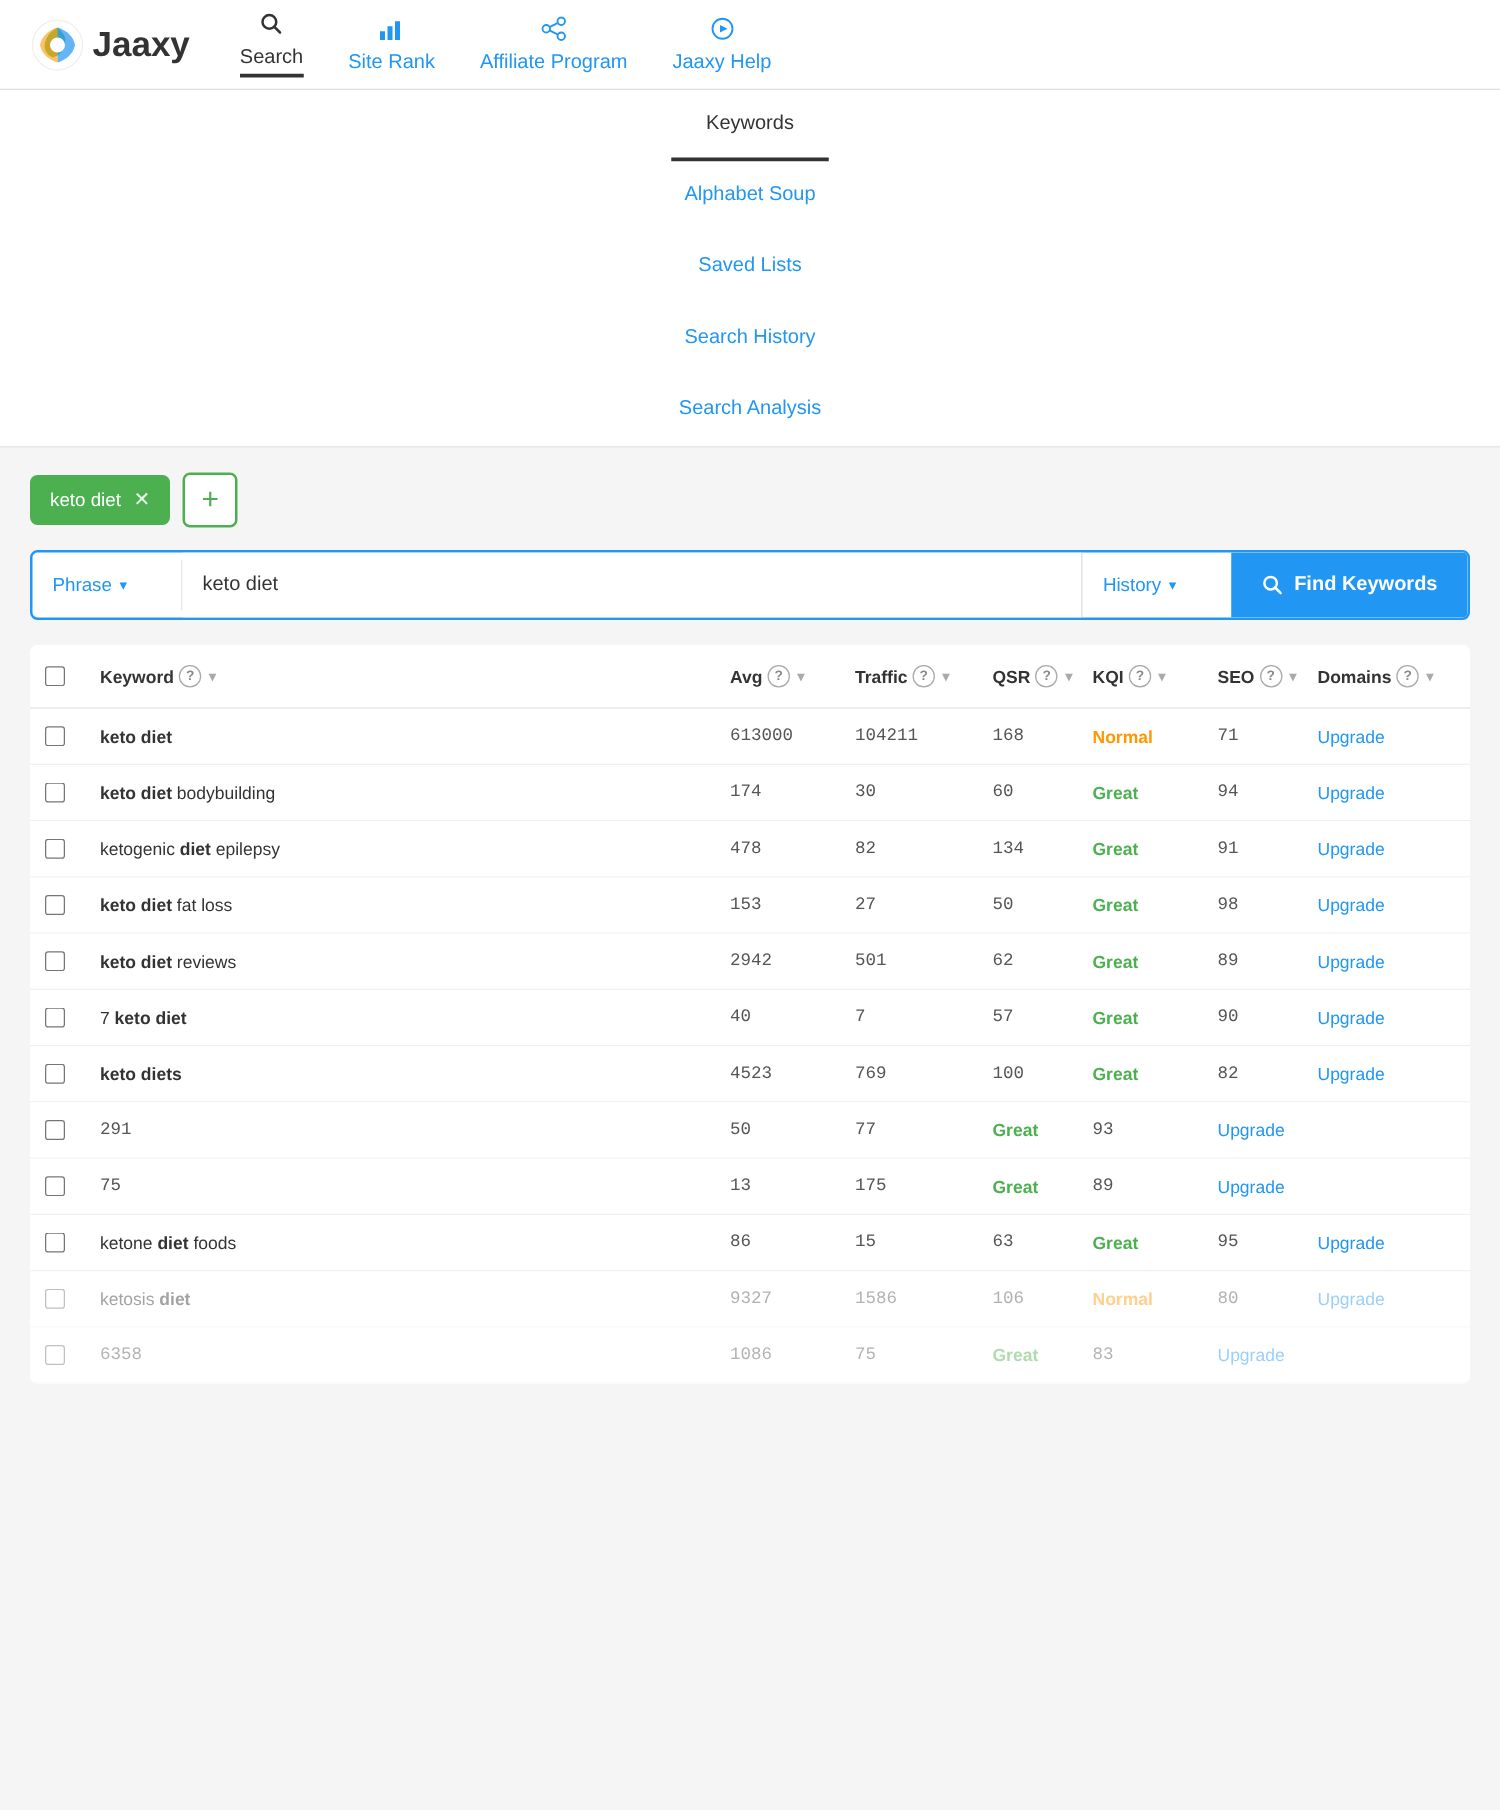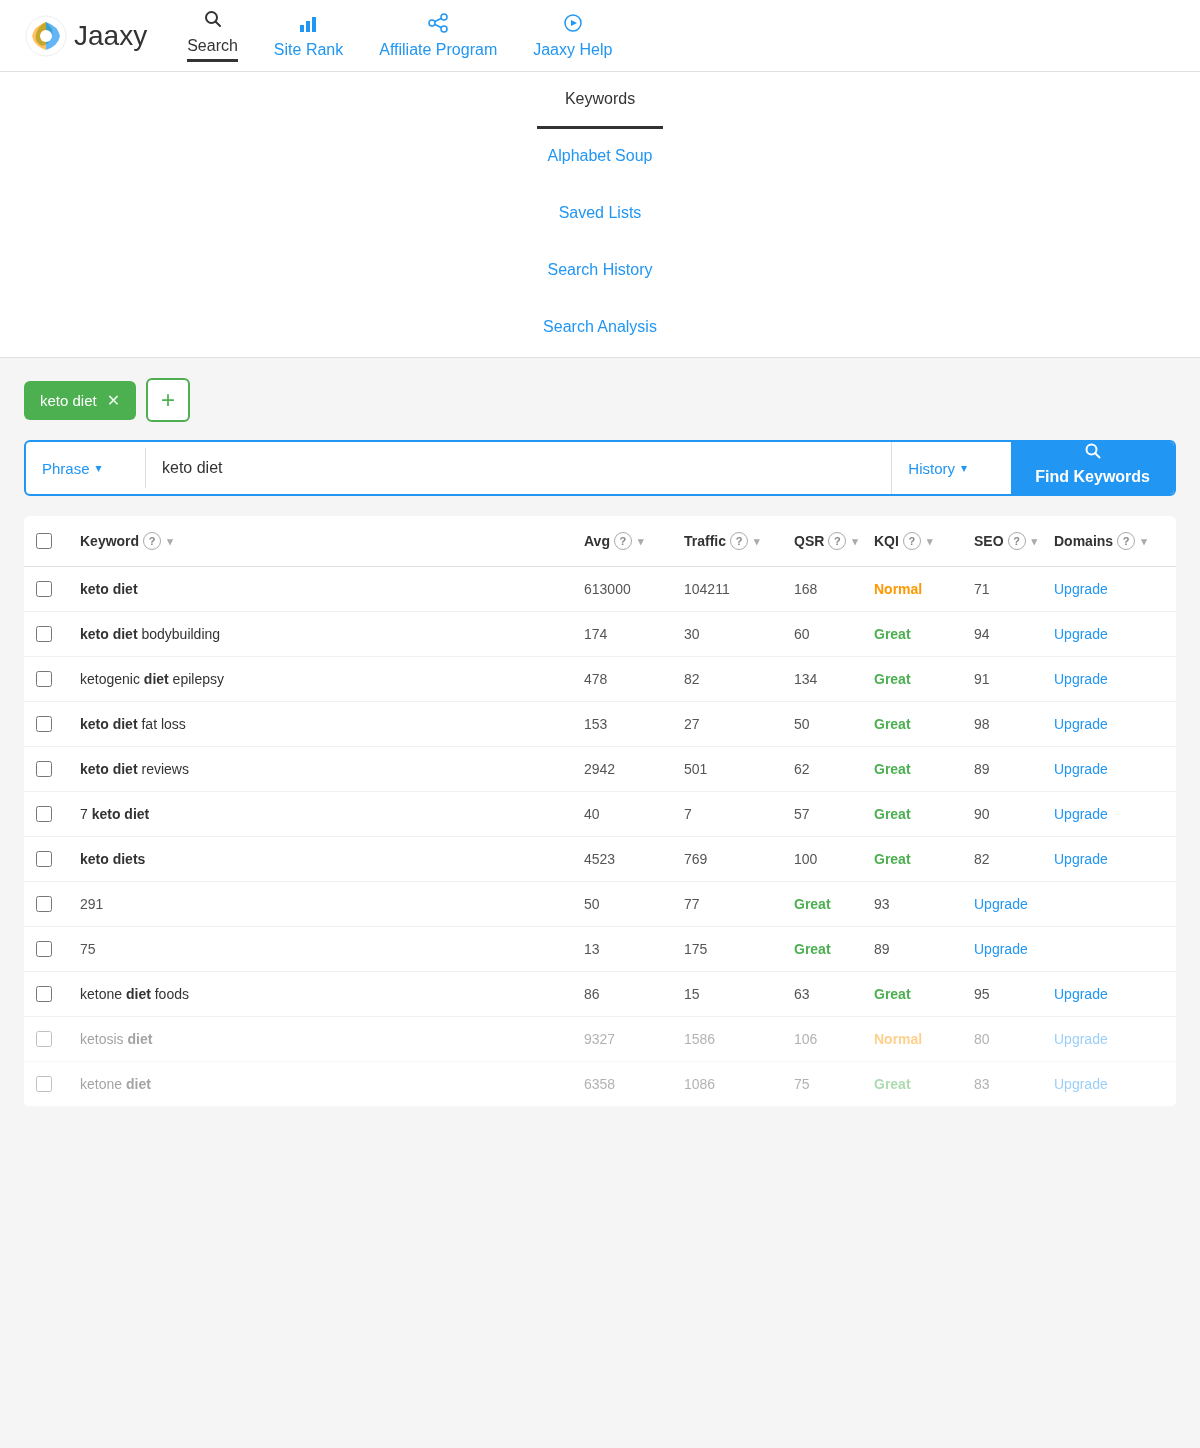--- a/index.html
+++ b/index.html
@@ -19,21 +19,21 @@
       align-items: center;
       margin-right: 40px;
     }
     .logo-icon {
       width: 44px;
       height: 44px;
       margin-right: 6px;
     }
     .logo-text {
       font-size: 28px;
-      font-weight: 400;
+      font-weight: 700;
       color: #333;
     }
     .nav-items {
       display: flex;
       align-items: center;
       gap: 36px;
       flex: 1;
     }
     .nav-item {
       display: flex;
@@ -170,21 +170,20 @@
       height: 52px;
       padding: 0 24px;
       border: none;
       font-size: 16px;
       font-weight: 600;
       cursor: pointer;
       display: flex;
       align-items: center;
       gap: 8px;
       white-space: nowrap;
-      flex-direction: column;
     }
 
     
     .results-table {
       background: #fff;
       border-radius: 6px;
       overflow: hidden;
     }
     .table-header {
       display: grid;
@@ -225,21 +224,21 @@
       grid-template-columns: 44px 1fr 100px 110px 80px 100px 80px 110px;
       align-items: center;
       padding: 14px 12px;
       border-bottom: 1px solid #f0f0f0;
       background: #fff;
     }
     .table-row.faded { opacity: 0.45; }
 
     .kw-cell { font-size: 14px; color: #333; }
     .kw-cell .bold { font-weight: 700; }
-    .num-cell { font-size: 14px; color: #555; text-align: left; }
+    .num-cell { font-size: 14px; color: #555; text-align: left; font-family: Liberation Mono, monospace; }
     .kqi-normal { color: #ff9800; font-weight: 600; font-size: 14px; }
     .kqi-great { color: #4caf50; font-weight: 600; font-size: 14px; }
     .upgrade-link { color: #2196f3; font-size: 14px; cursor: pointer; }
 
     .checkbox-cell { display: flex; align-items: center; }
     input[type="checkbox"] { width: 16px; height: 16px; cursor: pointer; }
 
     .chevron-icon { font-size: 12px; color: #2196f3; }
   </style>
 </head>
@@ -509,21 +508,20 @@
     <div class="num-cell">1586</div>
     <div class="num-cell">106</div>
     <div class="kqi-normal">Normal</div>
     <div class="num-cell">80</div>
     <div class="upgrade-link">Upgrade</div>
   </div>
         <div class="table-row faded">
     <div class="checkbox-cell">
       <input type="checkbox" style="">
     </div>
-    <div class="kw-cell"><span>ketone </span><span class="bold">diet</span></div>
     <div class="num-cell">6358</div>
     <div class="num-cell">1086</div>
     <div class="num-cell">75</div>
     <div class="kqi-great">Great</div>
     <div class="num-cell">83</div>
     <div class="upgrade-link">Upgrade</div>
   </div>
       </div>
   </div>
 </div>

